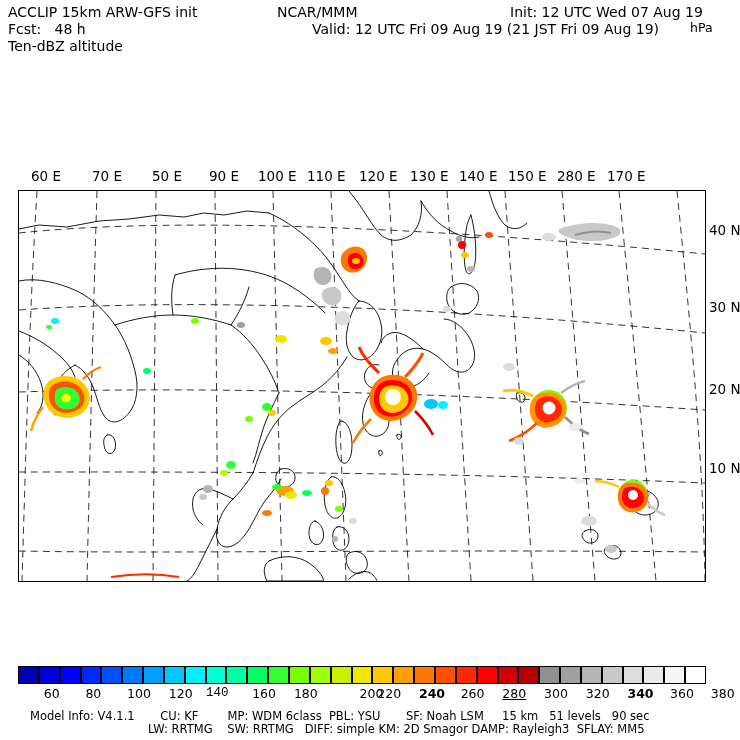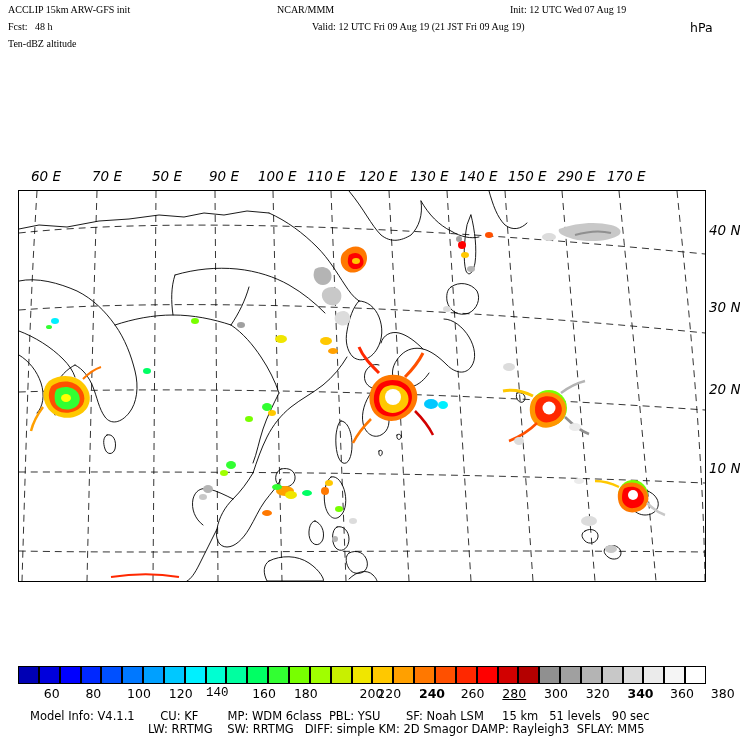--- a/index.html
+++ b/index.html
@@ -10,24 +10,23 @@
   body {
     width: 740px;
     height: 740px;
     position: relative;
     font-family: "DejaVu Sans", sans-serif;
     color: #000000;
     overflow: hidden;
   }
   .hdr {
     position: absolute;
-    font-size: 10px;
+    font-size: 14px;
     white-space: pre;
     letter-spacing: 0px;
-    font-family: Liberation Serif, serif;
   }
   #hdr-left-1 { left: 8px;  top: 4px; }
   #hdr-left-2 { left: 8px;  top: 21px; }
   #hdr-left-3 { left: 8px;  top: 38px; }
   #hdr-center { left: 277px; top: 4px; }
   #hdr-right-1 { left: 510px; top: 4px; }
   #hdr-right-2 { left: 312px; top: 21px; }
 
   
   #map-frame {
@@ -41,21 +40,20 @@
     background: #ffffff;
     overflow: hidden;
   }
   #map-svg { display: block; }
 
   
   .lonlab, .latlab {
     position: absolute;
     font-size: 13.5px;
     white-space: pre;
-    font-style: italic;
   }
   .lonlab { top: 168px; }
   .latlab { }
 
   
   #colorbar-wrap {
     position: absolute;
     left: 18px;
     top: 666px;
     width: 688px;
@@ -103,21 +101,21 @@
 <div class="lonlab" style="left:31px">60 E</div>
 <div class="lonlab" style="left:92px">70 E</div>
 <div class="lonlab" style="left:152px">50 E</div>
 <div class="lonlab" style="left:209px">90 E</div>
 <div class="lonlab" style="left:258px">100 E</div>
 <div class="lonlab" style="left:307px">110 E</div>
 <div class="lonlab" style="left:359px">120 E</div>
 <div class="lonlab" style="left:410px">130 E</div>
 <div class="lonlab" style="left:459px">140 E</div>
 <div class="lonlab" style="left:508px">150 E</div>
-<div class="lonlab" style="left:557px">290 E</div>
+<div class="lonlab" style="left:557px">280 E</div>
 <div class="lonlab" style="left:607px">170 E</div>
 
 <div class="latlab" style="left:709px; top:222px">40 N</div>
 <div class="latlab" style="left:709px; top:299px">30 N</div>
 <div class="latlab" style="left:709px; top:381px">20 N</div>
 <div class="latlab" style="left:709px; top:460px">10 N</div>
 
 <div id="map-frame">
   <svg id="map-svg" width="686" height="390" viewBox="0 0 686 390" xmlns="http://www.w3.org/2000/svg">
 

